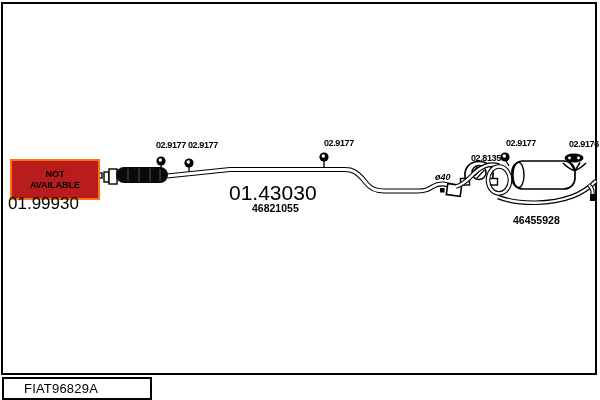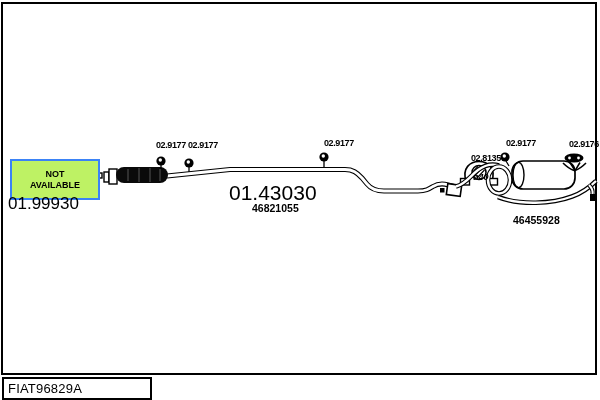--- a/index.html
+++ b/index.html
@@ -15,29 +15,29 @@
   .lbl{position:absolute;white-space:nowrap;line-height:1;}
   .lbl-small{
     font-size:9px;font-weight:bold;letter-spacing:-0.4px;padding-left:12px;
   }
   .lbl-big{font-size:21px;font-weight:400;letter-spacing:0;}
   .lbl-mid{font-size:17px;font-weight:400;}
   .lbl-oem{font-size:10.5px;font-weight:700;}
   .lbl-dia{font-size:9px;font-weight:bold;font-style:italic;}
   #na-box{
     position:absolute;left:10px;top:159px;width:86px;height:37px;
-    border:2px solid #3b82f6;display:flex;flex-direction:column;
-    align-items:center;justify-content:center;background:#bef264;
+    border:2px solid #f97316;display:flex;flex-direction:column;
+    align-items:center;justify-content:center;background:#b91c1c;
   }
   #na-box .na-line{font-size:9px;font-weight:bold;line-height:11px;letter-spacing:0;}
   #code-box{
     position:absolute;left:2px;top:377px;width:146px;height:19px;
     border:2px solid #000;background:#fff;display:flex;align-items:center;
   }
-  #code-box span{font-size:13px;padding-left:4px;letter-spacing:0.2px;}
+  #code-box span{font-size:13px;padding-left:20px;letter-spacing:0.2px;}
 </style>
 </head>
 <body>
 
 <div id="stage">
 
   <div id="frame"></div>
 
   <svg id="diagram-svg" viewBox="0 0 600 400">
 
@@ -129,21 +129,21 @@
 
   <div class="lbl lbl-mid" style="left:8px;top:195px;">01.99930</div>
 
   <div class="lbl lbl-small" style="left:144px;top:141px;">02.9177</div>
   <div class="lbl lbl-small" style="left:176px;top:141px;">02.9177</div>
   <div class="lbl lbl-small" style="left:312px;top:139px;">02.9177</div>
   <div class="lbl lbl-small" style="left:494px;top:139px;">02.9177</div>
   <div class="lbl lbl-small" style="left:557px;top:140px;">02.9176</div>
   <div class="lbl lbl-small" style="left:459px;top:154px;">02.8135</div>
 
-  <div class="lbl lbl-dia" style="left:435px;top:173px;margin-left:38px;">ø40</div>
+  <div class="lbl lbl-dia" style="left:435px;top:173px;">ø40</div>
 
   <div class="lbl lbl-big" style="left:229px;top:182px;">01.43030</div>
   <div class="lbl lbl-oem" style="left:252px;top:203px;">46821055</div>
 
   <div class="lbl lbl-oem" style="left:513px;top:215px;">46455928</div>
 
   <div id="code-box">
     <span>FIAT96829A</span>
   </div>
 

